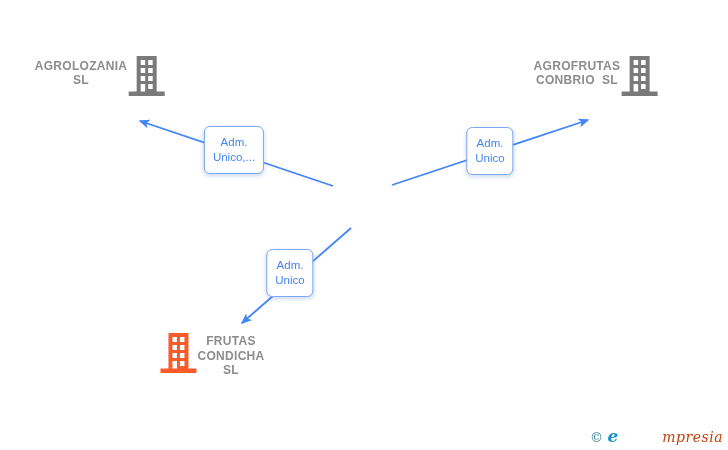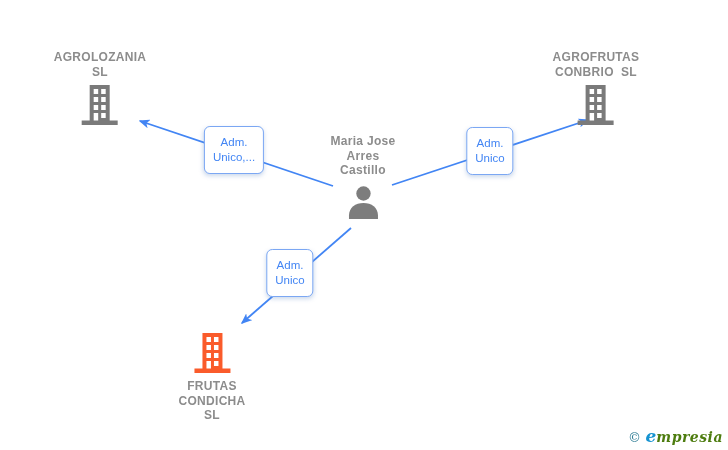--- a/index.html
+++ b/index.html
@@ -12,21 +12,21 @@
     font-family: "Liberation Sans", sans-serif;
   }
   svg.edges-layer {
     position: absolute;
     left: 0; top: 0;
     width: 728px; height: 450px;
   }
   .node {
     position: absolute;
     display: flex;
-    flex-direction: column;
+    flex-direction: row;
     align-items: center;
     transform: translateX(-50%);
     cursor: pointer;
   }
   .node-label {
     font-size: 12px;
     line-height: 14.5px;
     font-weight: bold;
     letter-spacing: 0.3px;
     color: #8c8c8c;
@@ -54,21 +54,21 @@
     right: 5px;
     bottom: 4px;
     font-family: "DejaVu Serif", serif;
     font-style: italic;
     font-size: 14px;
     cursor: pointer;
     user-select: none;
   }
   .footer-brand .copyright { color: #2e7d95; font-style: normal; font-size: 13px; }
   .footer-brand .brand-e   { color: #1593d1; font-size: 17px; font-weight: bold; }
-  .footer-brand .brand-rest{ color: #4d7c0f; font-weight: bold; letter-spacing: 0.5px; }
+  .footer-brand .brand-rest{ color: #c2410c; font-weight: normal; letter-spacing: 0.5px; margin-left: 44px; }
 </style>
 </head>
 <body>
 
 <div class="canvas">
 
   <svg class="edges-layer" viewBox="0 0 728 450">
     <defs>
       <marker id="arrow" markerWidth="11" markerHeight="9" refX="9.5" refY="4.5" orient="auto" markerUnits="userSpaceOnUse">
         <path d="M0,0 L11,4.5 L0,9 L2.8,4.5 Z" fill="#4285f4"></path>
@@ -113,29 +113,20 @@
       <rect x="20.5" y="4" width="4.5" height="5" fill="#ffffff"></rect>
       <rect x="13" y="12" width="4.5" height="5" fill="#ffffff"></rect>
       <rect x="20.5" y="12" width="4.5" height="5" fill="#ffffff"></rect>
       <rect x="13" y="20" width="4.5" height="5" fill="#ffffff"></rect>
       <rect x="20.5" y="20" width="4.5" height="5" fill="#ffffff"></rect>
       <rect x="13" y="28" width="4.5" height="7.5" fill="#ffffff"></rect>
       <rect x="20.5" y="28" width="4.5" height="5" fill="#ffffff"></rect>
     </svg>
   </div>
 
-  <div class="node" style="left:363px; top:134px;">
-    <div class="node-label">Maria Jose
-Arres
-Castillo</div>
-    <svg class="node-icon" width="36" height="36" viewBox="0 0 36 36">
-      <circle cx="18" cy="9.5" r="7.2" fill="#7d7d7d"></circle>
-      <path d="M3.5,35 v-3.5 c0,-8 6.5,-12.5 14.5,-12.5 s14.5,4.5 14.5,12.5 V35 Z" fill="#7d7d7d"></path>
-    </svg>
-  </div>
 
   <div class="node" style="left:212px; top:333px;">
     <svg class="node-icon above" width="38" height="40" viewBox="0 0 38 40">
       <rect x="1" y="35.5" width="36" height="4.5" fill="#fa5b2b"></rect>
       <rect x="9" y="0" width="20" height="36" fill="#fa5b2b"></rect>
       <rect x="13" y="4" width="4.5" height="5" fill="#ffffff"></rect>
       <rect x="20.5" y="4" width="4.5" height="5" fill="#ffffff"></rect>
       <rect x="13" y="12" width="4.5" height="5" fill="#ffffff"></rect>
       <rect x="20.5" y="12" width="4.5" height="5" fill="#ffffff"></rect>
       <rect x="13" y="20" width="4.5" height="5" fill="#ffffff"></rect>

